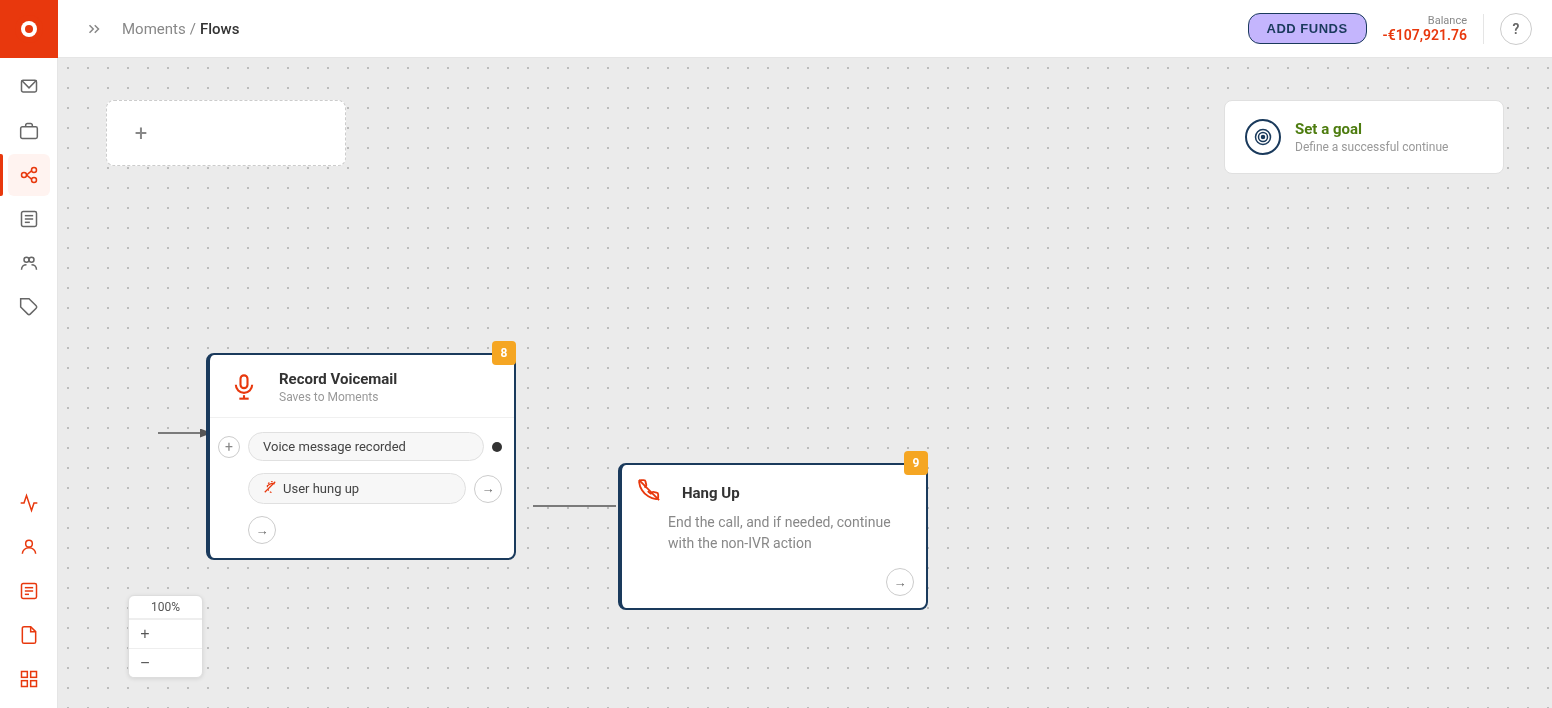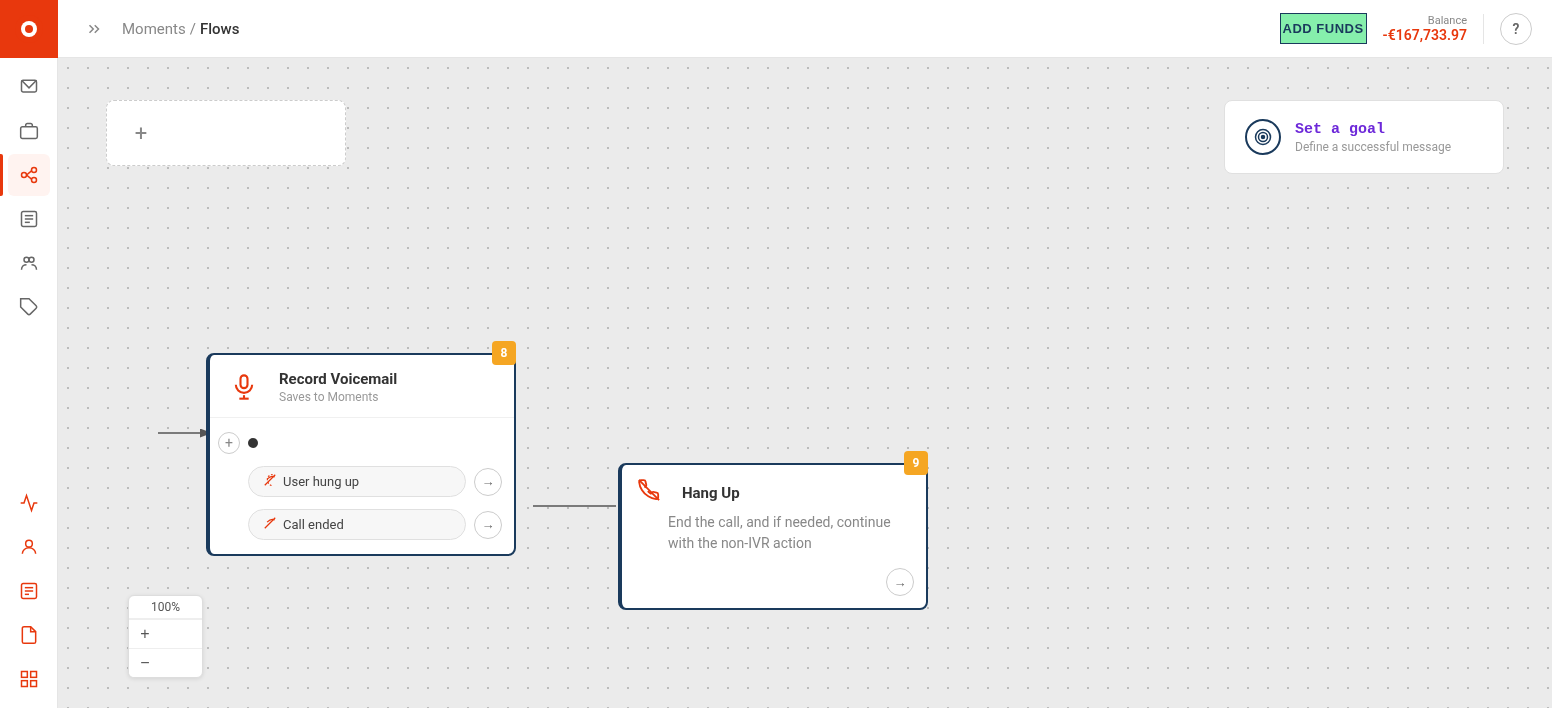--- a/index.html
+++ b/index.html
@@ -77,25 +77,25 @@
       cursor: pointer; color: #888; margin-right: 12px;
     }
     .breadcrumb { font-size: 15px; color: #333; display: flex; align-items: center; gap: 4px; }
     .breadcrumb-link { color: #888; cursor: pointer; }
     .breadcrumb-sep { color: #888; }
     .breadcrumb-current { color: #333; font-weight: 500; }
     .topbar-right { margin-left: auto; display: flex; align-items: center; gap: 16px; }
     .add-funds-btn {
       border: 1.5px solid #1a3a5c;
       color: #1a3a5c;
-      background: #86efac;
-      padding: 7px 2px;
+      background: #c4b5fd;
+      padding: 7px 18px;
       font-size: 13px;
       font-weight: 600;
-      border-radius: 0;
+      border-radius: 12px;
       cursor: pointer;
       letter-spacing: 0.5px;
     }
     .balance-section { display: flex; flex-direction: column; align-items: flex-end; }
     .balance-label { font-size: 11px; color: #888; }
     .balance-amount { font-size: 14px; color: #e8380d; font-weight: 600; }
     .topbar-divider { width: 1px; height: 30px; background: #e5e5e5; }
     .help-btn {
       width: 32px; height: 32px;
       border: 1.5px solid #ccc;
@@ -150,21 +150,21 @@
       align-items: center;
       gap: 14px;
     }
     .goal-icon {
       width: 36px; height: 36px;
       border: 2px solid #1a3a5c;
       border-radius: 50%;
       display: flex; align-items: center; justify-content: center;
       flex-shrink: 0;
     }
-    .node-set-goal-text .title { font-size: 15px; font-weight: 700; color: #6d28d9; font-family: Liberation Mono, monospace; }
+    .node-set-goal-text .title { font-size: 15px; font-weight: 700; color: #4d7c0f; }
     .node-set-goal-text .subtitle { font-size: 12px; color: #999; margin-top: 2px; }
 
     
     .node-record-voicemail {
       position: absolute;
       top: 295px; left: 148px;
       width: 310px;
       background: #fff;
       border: 2px solid #1a3a5c;
       border-left: 4px solid #1a3a5c;
@@ -403,21 +403,21 @@
       </div>
       <nav class="breadcrumb">
         <span class="breadcrumb-link">Moments</span>
         <span class="breadcrumb-sep">/</span>
         <span class="breadcrumb-current">Flows</span>
       </nav>
       <div class="topbar-right">
         <button class="add-funds-btn">ADD FUNDS</button>
         <div class="balance-section">
           <span class="balance-label">Balance</span>
-          <span class="balance-amount">-€167,733.97</span>
+          <span class="balance-amount">-€107,921.76</span>
         </div>
         <div class="topbar-divider"></div>
         <div class="help-btn">?</div>
       </div>
     </div>
 
     <div class="canvas">
 
       <svg class="flow-svg">
 
@@ -439,21 +439,21 @@
       <div class="node-set-goal">
         <div class="goal-icon">
           <svg width="18" height="18" viewBox="0 0 24 24" fill="none" stroke="#1a3a5c" stroke-width="2">
             <circle cx="12" cy="12" r="10"></circle>
             <circle cx="12" cy="12" r="6"></circle>
             <circle cx="12" cy="12" r="2" fill="#1a3a5c"></circle>
           </svg>
         </div>
         <div class="node-set-goal-text">
           <div class="title">Set a goal</div>
-          <div class="subtitle">Define a successful message</div>
+          <div class="subtitle">Define a successful continue</div>
         </div>
       </div>
 
       <div class="node-record-voicemail">
         <div class="node-badge">8</div>
         <div class="node-header">
           <div class="node-icon">
             <svg width="28" height="28" viewBox="0 0 24 24" fill="none" stroke="#e8380d" stroke-width="1.8">
               <rect x="9" y="2" width="6" height="11" rx="3"></rect>
               <path d="M5 10a7 7 0 0 0 14 0"></path>
@@ -463,49 +463,43 @@
           </div>
           <div class="node-header-text">
             <div class="title">Record Voicemail</div>
             <div class="subtitle">Saves to Moments</div>
           </div>
         </div>
         <div class="node-outputs">
 
           <div class="output-row">
             <div class="output-add">+</div>
+            <div class="output-label">
+              <span>Voice message recorded</span>
+            </div>
             <div class="output-connector-dot"></div>
           </div>
 
           <div class="output-row">
             <div style="width:22px; flex-shrink:0;"></div>
             <div class="output-label">
               <span class="call-icon">
                 <svg width="14" height="14" viewBox="0 0 24 24" fill="none" stroke="#e8380d" stroke-width="2">
                   <path d="M16.5 2.5c0 0-9 0-9 9s9 10.5 9 10.5" stroke-dasharray="3 3"></path>
                   <path d="M20 7 c0 0-5-4.5-13 3.5" stroke="#e8380d"></path>
                   <path d="M3 21l18-18" stroke="#e8380d" stroke-width="2"></path>
                 </svg>
               </span>
               <span>User hung up</span>
             </div>
             <div class="output-arrow">→</div>
           </div>
 
           <div class="output-row">
             <div style="width:22px; flex-shrink:0;"></div>
-            <div class="output-label">
-              <span class="call-icon">
-                <svg width="14" height="14" viewBox="0 0 24 24" fill="none" stroke="#e8380d" stroke-width="2">
-                  <path d="M3 21l18-18" stroke="#e8380d" stroke-width="2"></path>
-                  <path d="M20 7 c0 0-5-4.5-13 3.5" stroke="#e8380d"></path>
-                </svg>
-              </span>
-              <span>Call ended</span>
-            </div>
             <div class="output-arrow">→</div>
           </div>
         </div>
       </div>
 
       <div class="node-hang-up">
         <div class="node-badge">9</div>
         <div class="node-hang-up-body">
           <div class="node-hang-up-header">
             <span class="hang-up-icon">

